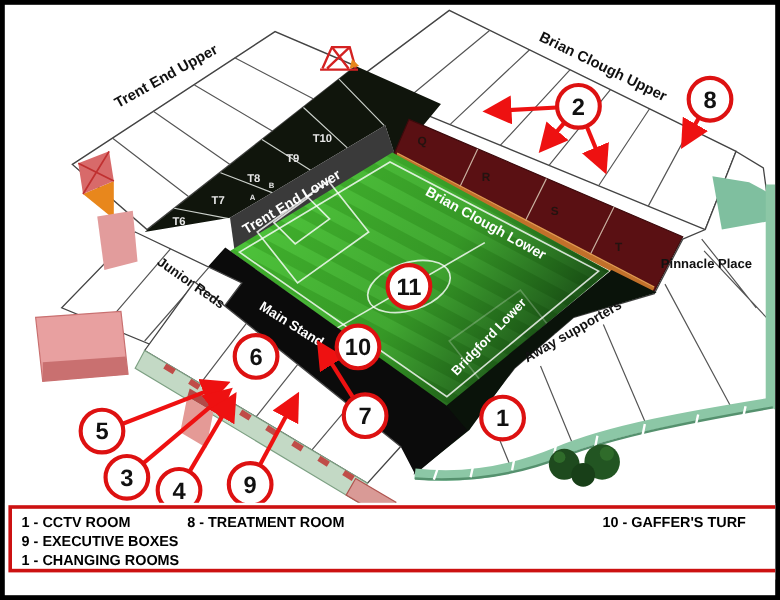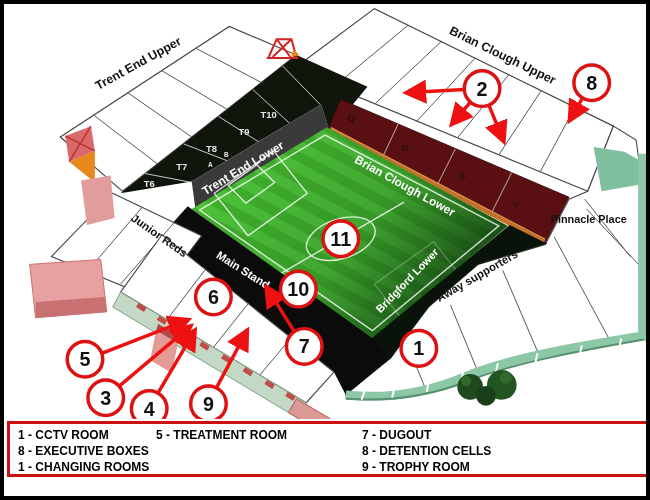--- a/index.html
+++ b/index.html
@@ -225,28 +225,24 @@
           <circle class="marker-ring" cx="341" cy="236" r="18"></circle>
           <text class="marker-num" x="341" y="243" font-size="18">11</text>
         </g>
   </g>
 </svg>
 
 <div id="legend">
   <div id="legend-box">
     <div class="legend-col" id="lcol1">
       <div>1 - CCTV ROOM</div>
-      <div>8 - EXECUTIVE BOXES</div>
+      <div>9 - EXECUTIVE BOXES</div>
       <div>1 - CHANGING ROOMS</div>
     </div>
     <div class="legend-col" id="lcol2">
-      <div>5 - TREATMENT ROOM</div>
-    </div>
-    <div class="legend-col" id="lcol3">
-      <div>7 - DUGOUT</div>
-      <div>8 - DETENTION CELLS</div>
-      <div>9 - TROPHY ROOM</div>
+      <div>8 - TREATMENT ROOM</div>
     </div>
     <div class="legend-col" id="lcol4">
+      <div>10 - GAFFER'S TURF</div>
     </div>
   </div>
 </div>
 </div>
 
 </body></html>

